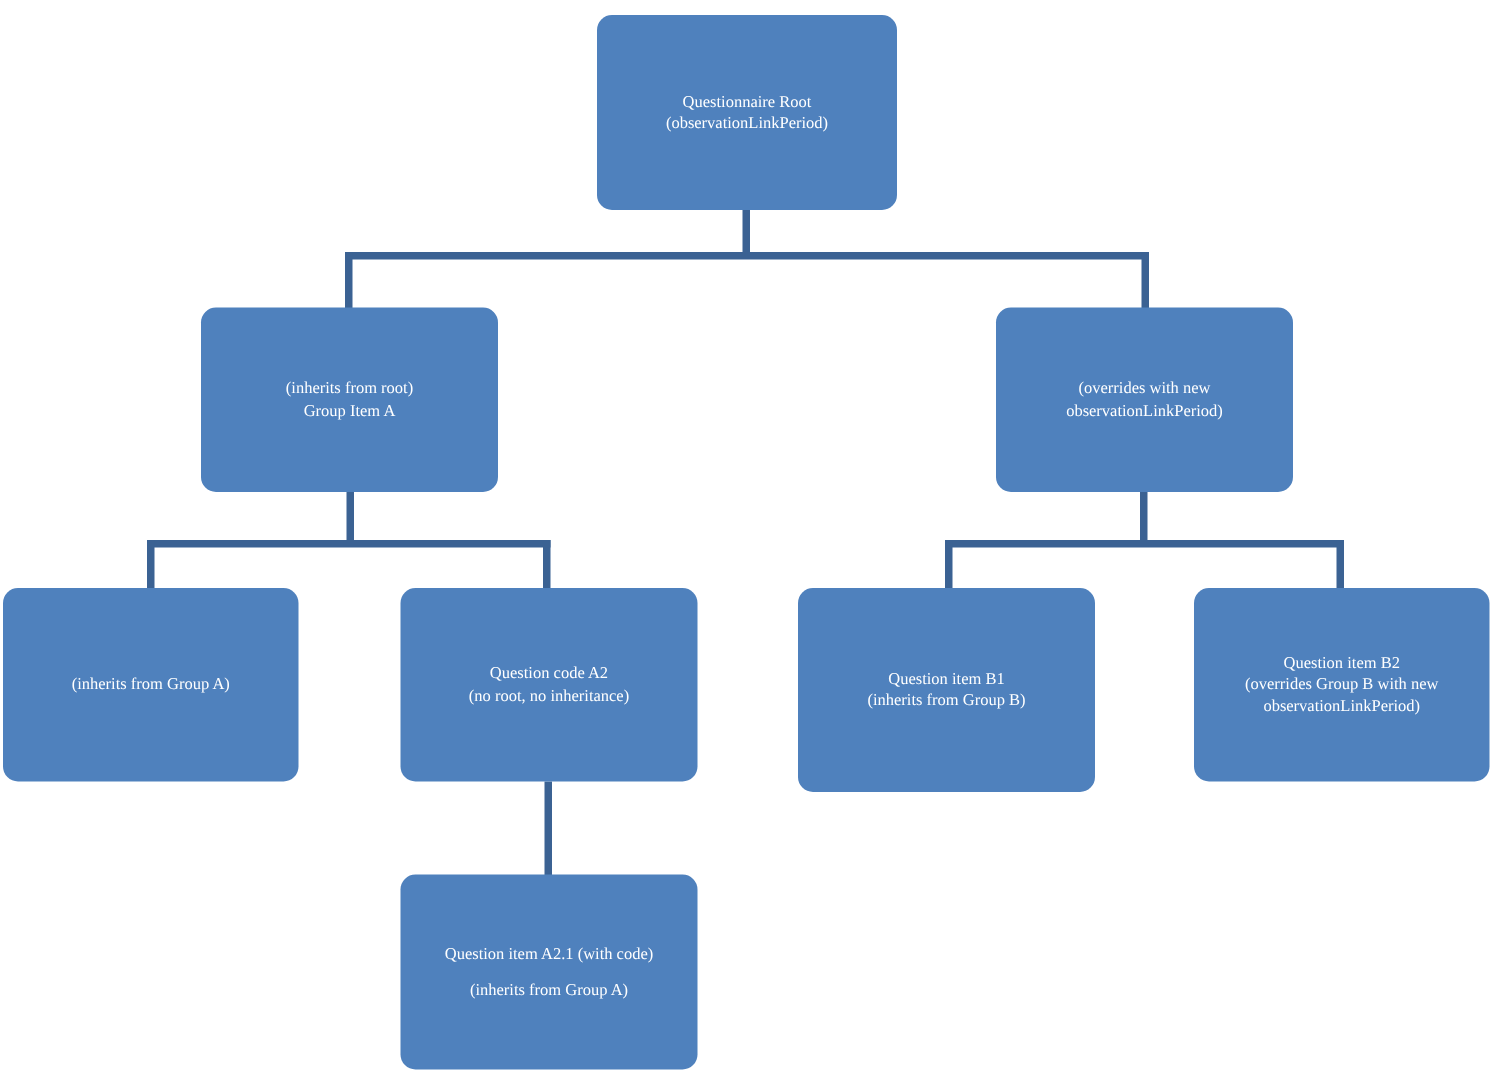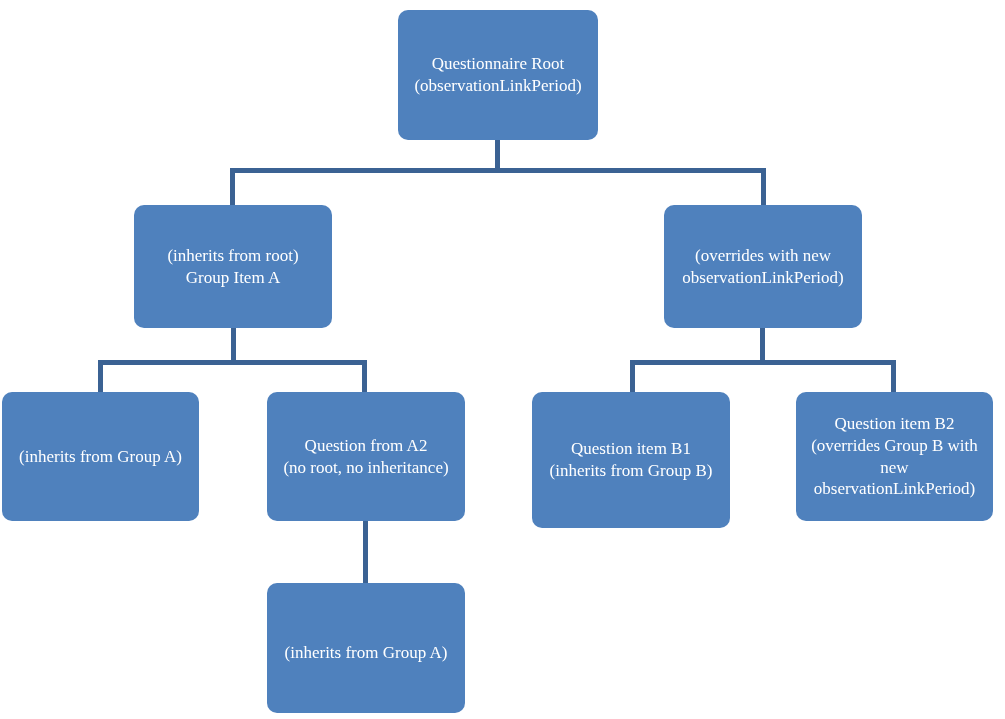--- a/index.html
+++ b/index.html
@@ -20,21 +20,21 @@
     box-sizing: border-box;
     background: #4F81BD;
     border-radius: 10px;
     color: #ffffff;
     display: flex;
     flex-direction: column;
     align-items: center;
     justify-content: center;
     text-align: center;
     padding: 4px 6px;
-    font-size: 17px;
+    font-size: 11px;
     line-height: 1.28;
     z-index: 2;
   }
   .node-line {
     display: block;
     width: 100%;
   }
   .node-line.spacer {
     height: 9px;
   }
@@ -84,32 +84,33 @@
 
   <div class="node-box" style="left:664px; top:205px; width:198px; height:123px;">
     <span class="node-line">(overrides with new observationLinkPeriod)</span>
   </div>
 
   <div class="node-box" style="left:2px; top:392px; width:197px; height:129px;">
     <span class="node-line">(inherits from Group A)</span>
   </div>
 
   <div class="node-box" style="left:267px; top:392px; width:198px; height:129px;">
-    <span class="node-line">Question from A2</span>
+    <span class="node-line">Question code A2</span>
     <span class="node-line">(no root, no inheritance)</span>
   </div>
 
   <div class="node-box" style="left:532px; top:392px; width:198px; height:136px;">
     <span class="node-line">Question item B1</span>
     <span class="node-line">(inherits from Group B)</span>
   </div>
 
   <div class="node-box" style="left:796px; top:392px; width:197px; height:129px;">
     <span class="node-line">Question item B2</span>
     <span class="node-line">(overrides Group B with new observationLinkPeriod)</span>
   </div>
 
   <div class="node-box" style="left:267px; top:583px; width:198px; height:130px;">
+    <span class="node-line">Question item A2.1 (with code)</span>
     <span class="node-line spacer"></span>
     <span class="node-line">(inherits from Group A)</span>
   </div>
 
 </div>
 
 </body></html>

